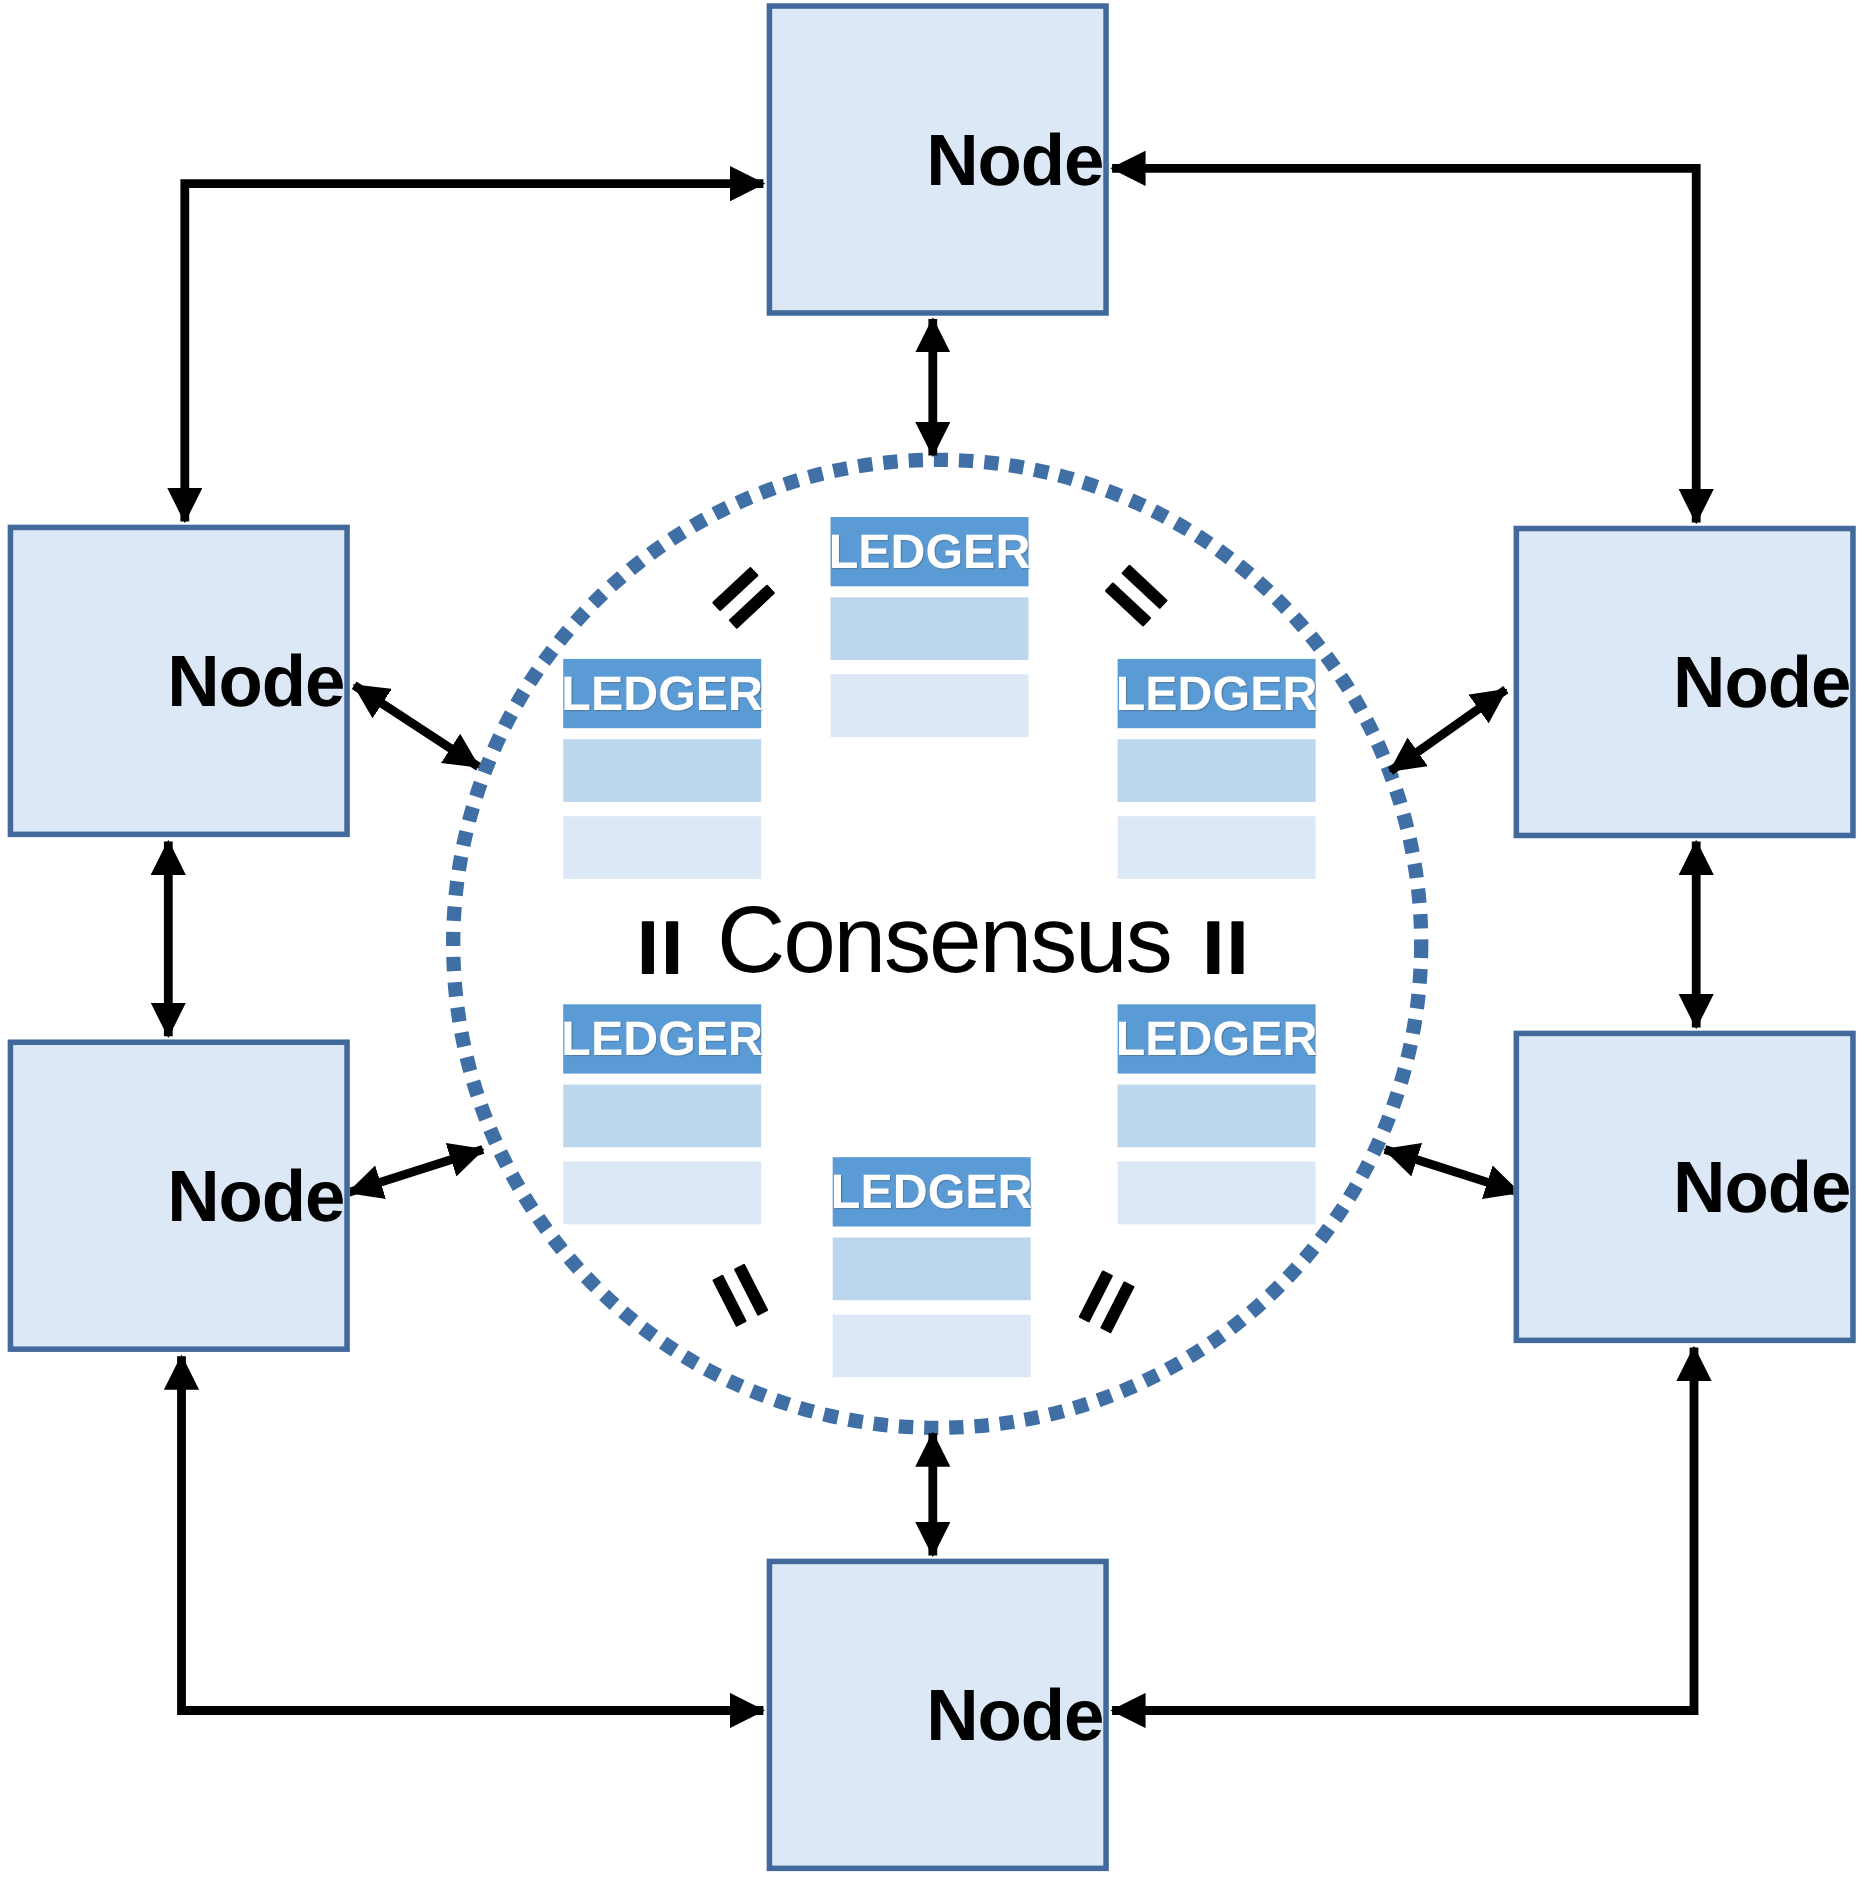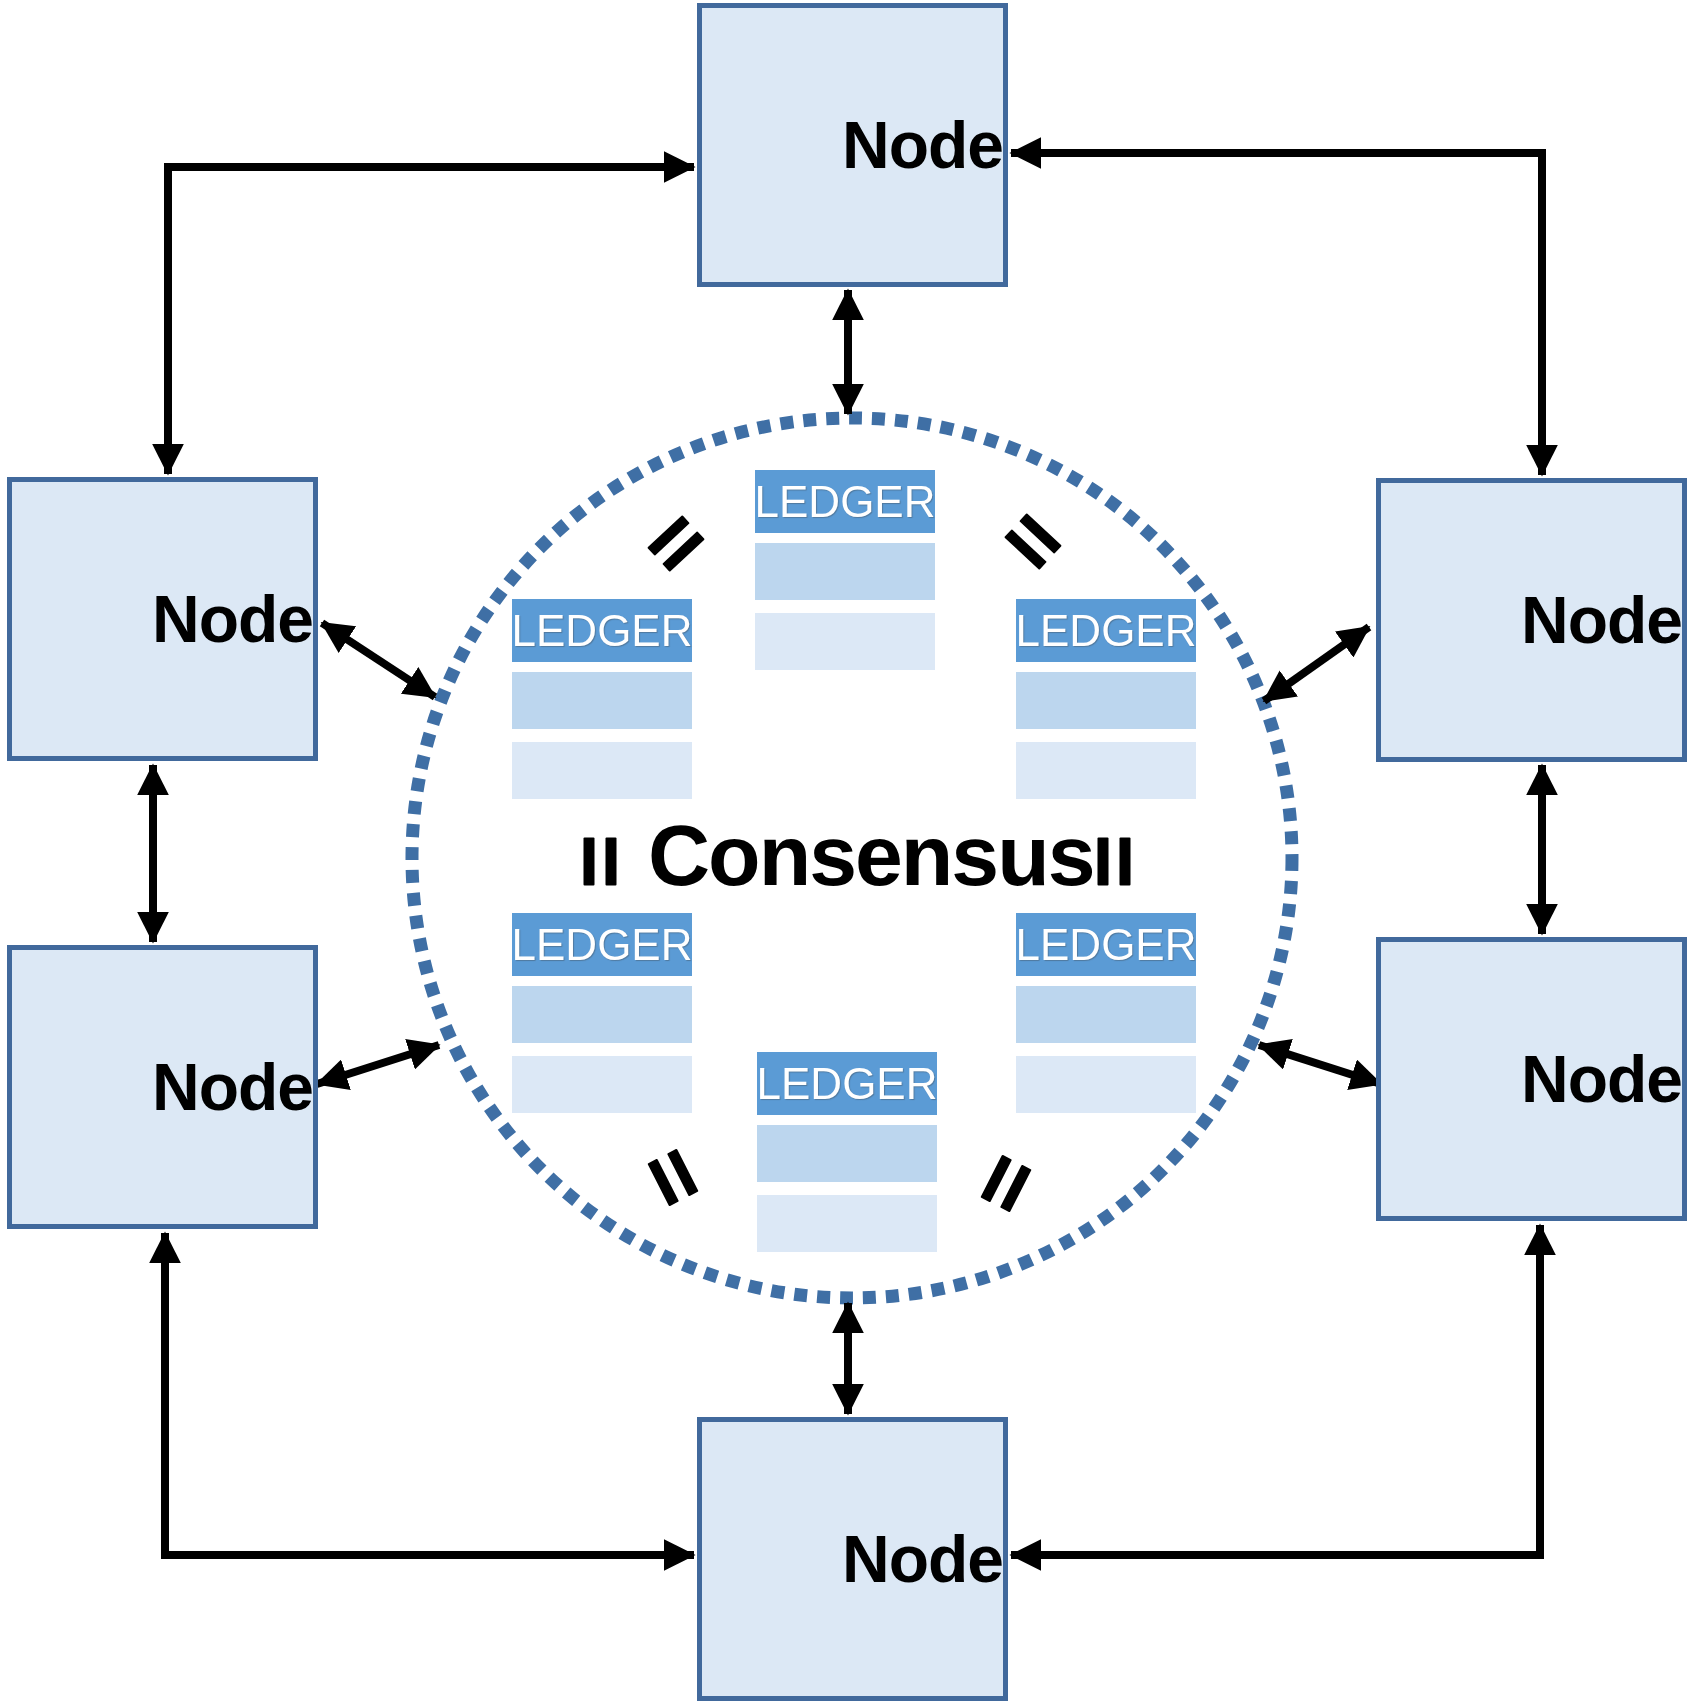--- a/index.html
+++ b/index.html
@@ -16,31 +16,31 @@
   .node{
     position:absolute;width:311px;height:284px;box-sizing:border-box;
     background:var(--node-fill);border:5px solid var(--node-border);
     display:flex;align-items:center;justify-content:flex-end;
   }
   .node span{font-size:66px;font-weight:700;color:var(--text);letter-spacing:-1px;}
   .ledger{position:absolute;width:180px;}
   .ledger .hdr{
     height:63px;background:var(--ledger-header);color:#ffffff;
     display:flex;align-items:center;justify-content:center;
-    font-size:44px;font-weight:400;letter-spacing:0px;
+    font-size:44px;font-weight:700;letter-spacing:0px;
     text-shadow:1px 1px 1px rgba(60,60,60,.35);
   }
   .ledger .r1{height:57px;background:var(--ledger-row1);margin-top:10px;}
   .ledger .r2{height:57px;background:var(--ledger-row2);margin-top:13px;}
   .eq{position:absolute;width:48px;height:33px;}
   .eq i{display:block;width:48px;height:11px;background:var(--arrow);border-radius:1px;}
   .eq i + i{margin-top:11px;}
   .consensus{
     position:absolute;left:648px;top:806px;width:420px;text-align:center;
-    font-size:86px;font-weight:700;color:var(--text);letter-spacing:-2px;
+    font-size:86px;font-weight:400;color:var(--text);letter-spacing:-2px;
   }
 </style>
 </head>
 <body>
 
 <div id="stage">
 
   <svg id="wires" viewBox="0 0 1698 1706" xmlns="http://www.w3.org/2000/svg">
     <defs>
       <marker id="ah" viewBox="0 0 4 4" markerWidth="4" markerHeight="4" refX="3.8" refY="2" orient="auto-start-reverse" markerUnits="strokeWidth">

